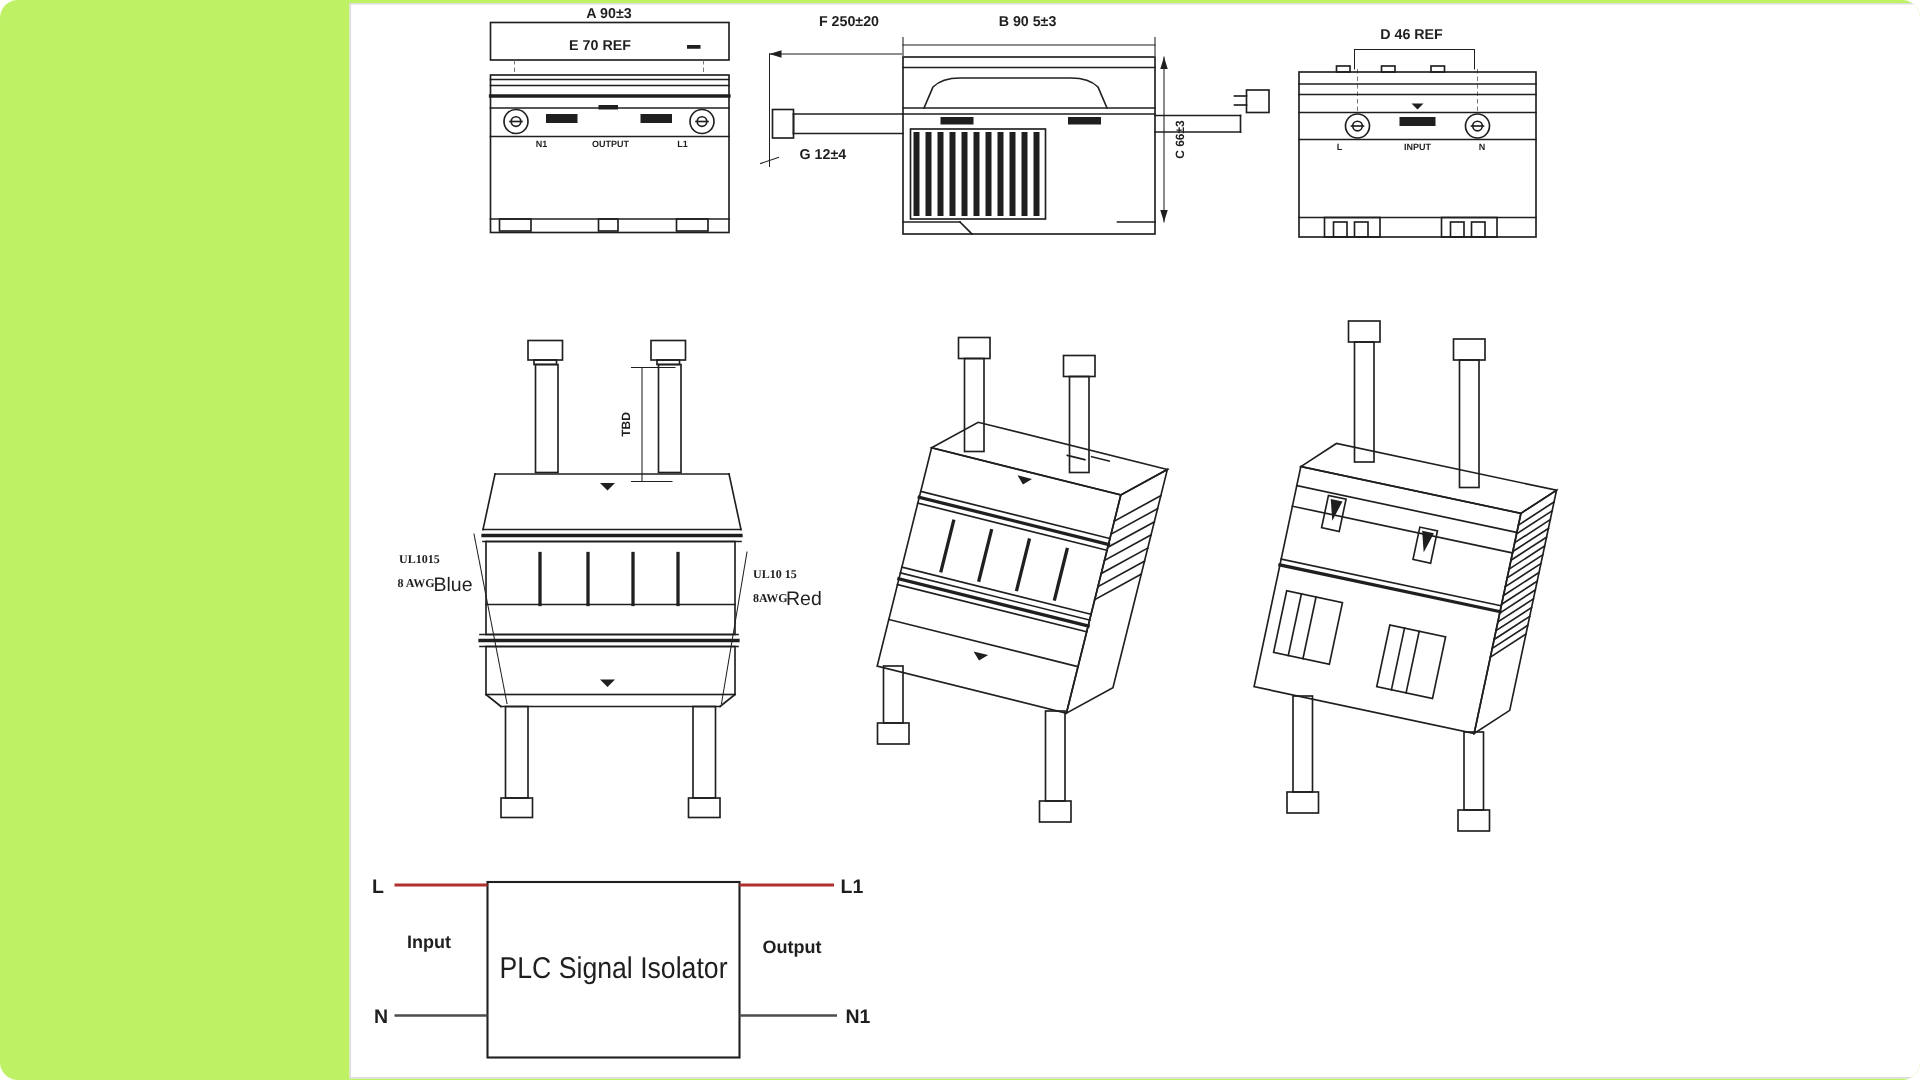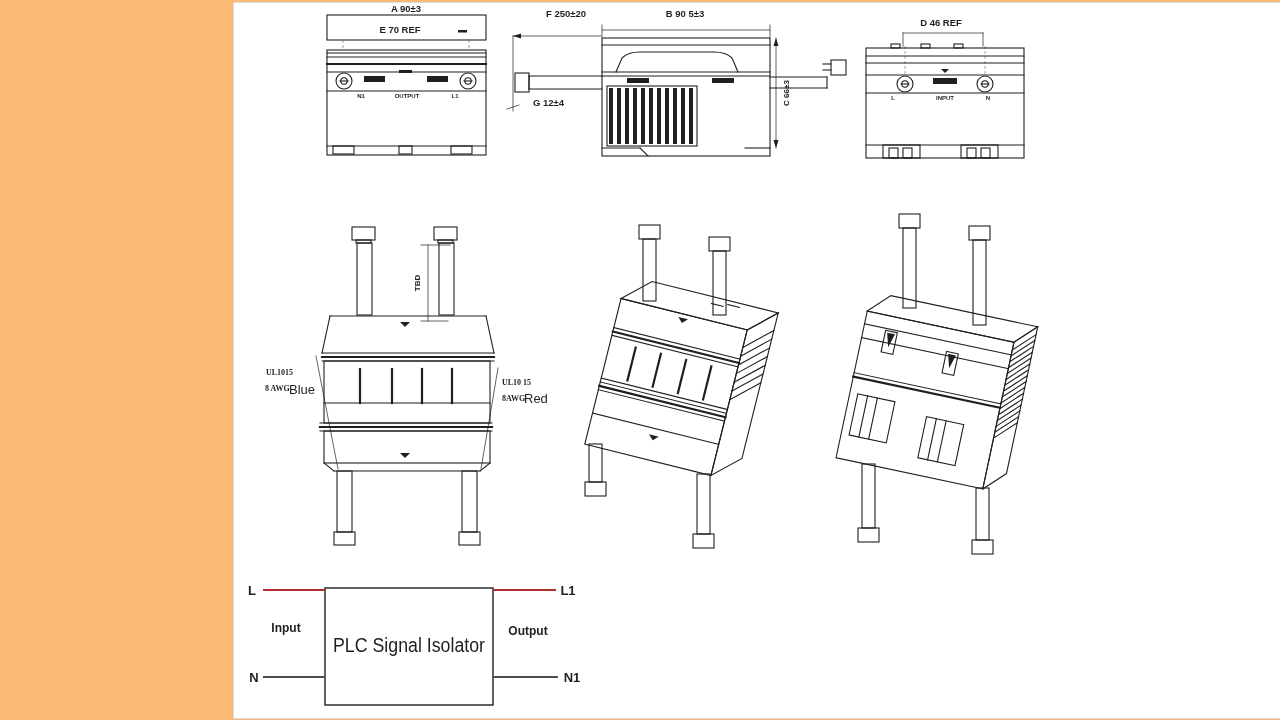--- a/index.html
+++ b/index.html
@@ -1,17 +1,17 @@
 <!DOCTYPE html>
 <html><head>
 <meta charset="utf-8">
 <style>
   html,body{margin:0;padding:0;background:#ffffff;}
-  .stage{position:relative;width:1280px;height:720px;background:#fdba74;overflow:hidden;
-         font-family:"Liberation Sans", sans-serif;}
+  .stage{position:relative;width:1280px;height:720px;background:#bef264;overflow:hidden;
+         font-family:"Liberation Sans", sans-serif;border-radius:12px;}
   .panel{position:absolute;left:233px;top:2px;width:1046px;height:715px;
          border-left:1px solid #dcdcdc;border-top:1px solid #dcdcdc;border-bottom:1px solid #dcdcdc;
          background:#ffffff;}
   svg{position:absolute;left:0;top:0;}
   
   .ln{stroke:#1f1f1f;fill:none;stroke-width:1.1;stroke-linecap:square;}
   .ln2{stroke:#1f1f1f;fill:none;stroke-width:2.2;stroke-linecap:square;}
   .thin{stroke:#1f1f1f;fill:none;stroke-width:0.7;stroke-linecap:square;}
   .dash{stroke:#6a6a6a;fill:none;stroke-width:0.6;stroke-dasharray:3 2;}
   .blk{fill:#1f1f1f;stroke:none;}

